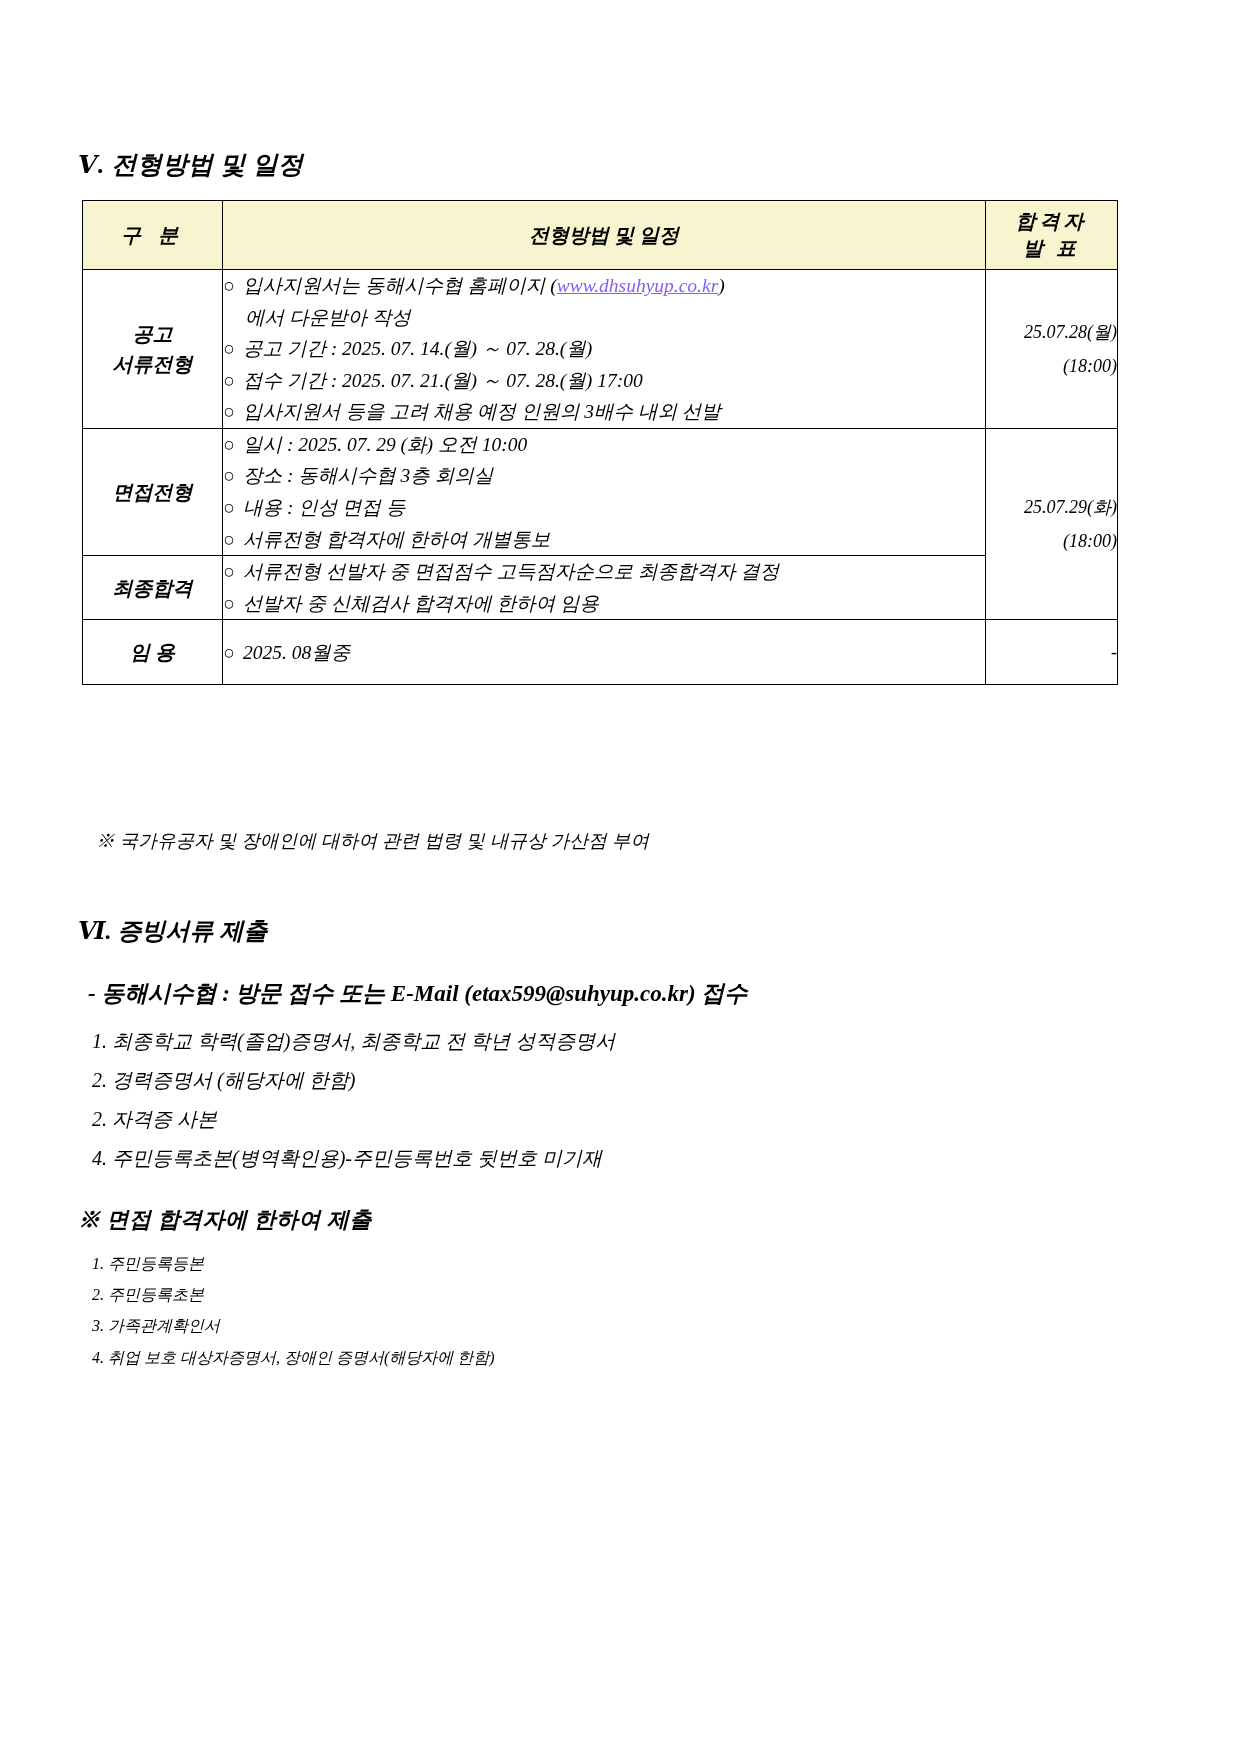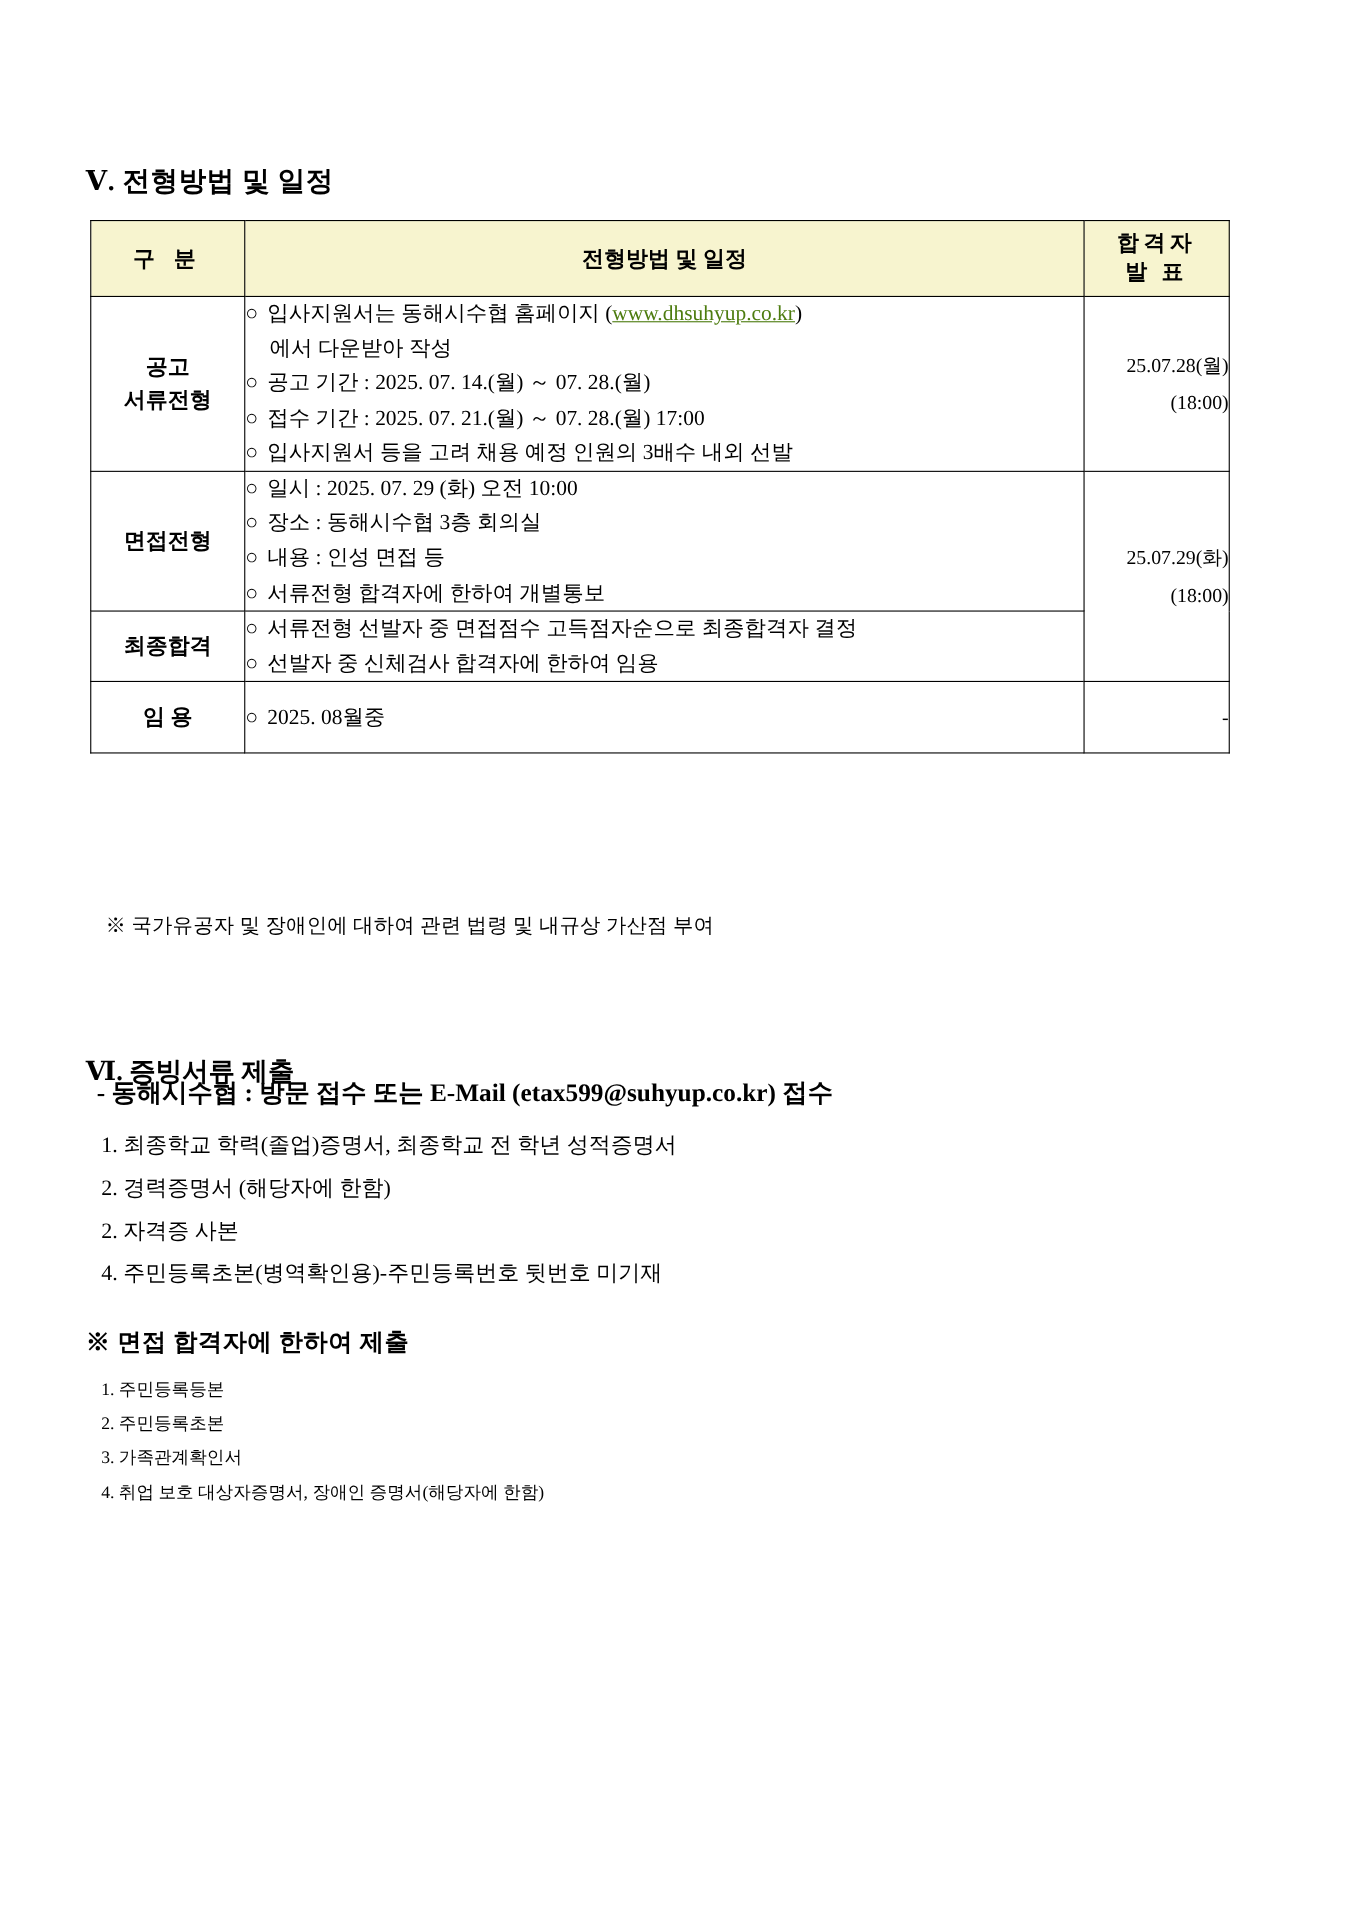--- a/index.html
+++ b/index.html
@@ -14,20 +14,21 @@
     font-family: "Liberation Serif", "DejaVu Serif", serif;
     color: #000000;
   }
   .page {
     position: absolute;
     top: 0; left: 0;
     width: 1240px;
     height: 1753px;
     padding: 0;
     box-sizing: border-box;
+    font-style: italic;
   }
 
   
   .sec-v-title {
     position: absolute;
     left: 78px;
     top: 148px;
     font-size: 25px;
     font-weight: bold;
     letter-spacing: 0.5px;
@@ -85,39 +86,39 @@
   td.bodycell .cont {
     padding-left: 22px;
     white-space: nowrap;
   }
   td.rescell {
     text-align: right;
     font-size: 18px;
     line-height: 1.9;
   }
   a.url {
-    color: #4d7c0f;
+    color: #8b5cf6;
     text-decoration: underline;
     margin-top: 40px;
   }
 
   .note-star {
     position: absolute;
     left: 96px;
     top: 828px;
     font-size: 18.5px;
     white-space: nowrap;
     letter-spacing: 0.2px;
   }
 
   
   .sec-vi-title {
     position: absolute;
     left: 78px;
-    top: 958px;
+    top: 915px;
     font-size: 24px;
     font-weight: bold;
     white-space: nowrap;
   }
   .sec-vi-sub {
     position: absolute;
     left: 88px;
     top: 978px;
     font-size: 23px;
     font-weight: bold;

